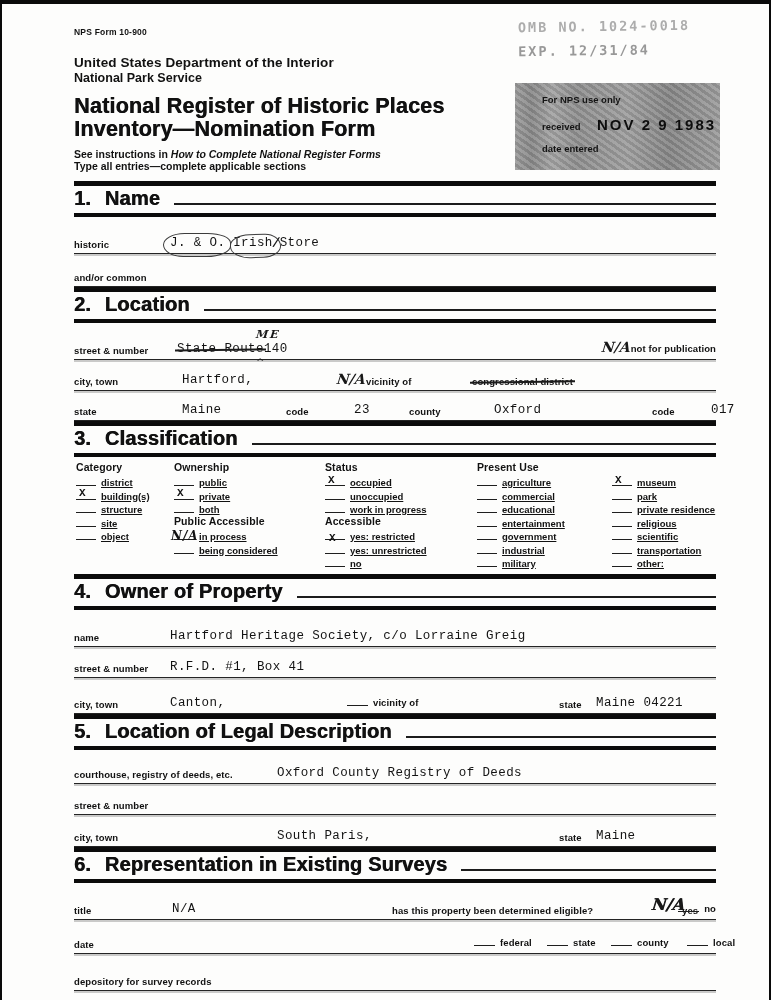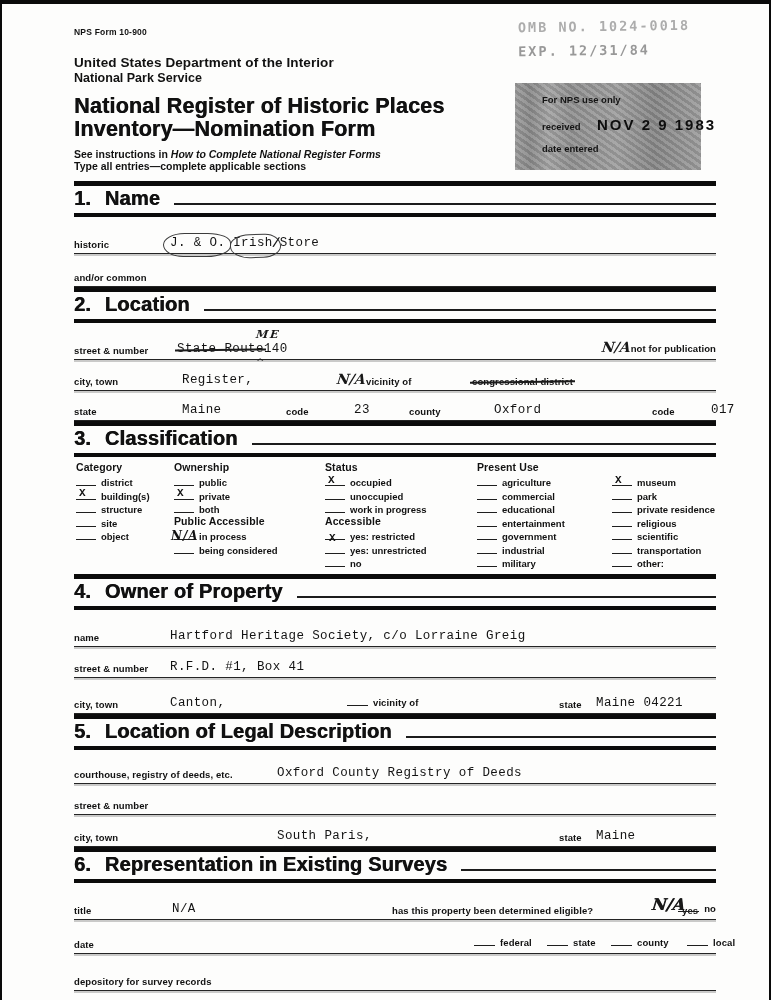--- a/index.html
+++ b/index.html
@@ -22,21 +22,21 @@
 
   .omb {
     position:absolute; left:516px; top:10px; transform:rotate(-.8deg);
     font-family:"DejaVu Sans Mono",monospace; font-weight:bold; font-size:13.5px;
     color:#8e8e8e; letter-spacing:2px; line-height:24px; white-space:nowrap;
   }
   .omb .l1 { opacity:.72; }
   .omb .l2 { opacity:.9; display:block; }
 
   .npsbox {
-    position:absolute; left:513px; top:79px; width:186px; height:87px;
+    position:absolute; left:513px; top:79px; width:205px; height:87px;
     background:
       repeating-linear-gradient(35deg, rgba(255,255,255,.10) 0 3px, rgba(0,0,0,.08) 3px 6px),
       linear-gradient(90deg,#9b9b9b 0%,#888 8%,#a3a3a3 18%,#8f8f8f 30%,#9e9e9e 55%,#868686 75%,#9c9c9c 100%);
     box-sizing:border-box; padding:11px 0 0 27px; color:#141414;
   }
   .npsbox .bl { font-size:9.5px; font-weight:bold; }
   .npsbox .row2 { margin-top:11px; white-space:nowrap; }
   .stamp-date { font-size:15px; font-weight:bold; letter-spacing:2px; margin-left:12px; color:#0d0d0d; }
   .npsbox .row3 { margin-top:9px; }
 
@@ -72,21 +72,21 @@
   .hwslash { font-family:"DejaVu Serif",serif; font-style:italic; font-weight:bold; display:inline-block; transform:rotate(6deg); margin:0 1px; }
 
   .ins { position:relative; display:inline-block; }
   .ins .above { position:absolute; top:-14px; left:-8px; font-size:11px; letter-spacing:2px; }
   .ins .caret { position:absolute; bottom:-11px; left:-8px; font-family:"DejaVu Serif",serif; font-size:10px; }
 
   
   .cgrid { position:relative; height:113px; margin-top:4px; }
   .ccol  { position:absolute; top:0; }
   .chead { font-size:10.5px; font-weight:bold; line-height:13.5px; letter-spacing:.1px; }
-  .c-item{ line-height:13.5px; height:13.5px; white-space:nowrap; }
+  .c-item{ line-height:13.5px; height:13.5px; white-space:nowrap;text-decoration:underline; }
   .blank { display:inline-block; position:relative; width:20px; height:9px; border-bottom:1.4px solid #1e1e1e; margin-right:5px; }
   .mark  { position:absolute; left:3px; bottom:-2px; font-family:"Liberation Mono",monospace; font-size:11px; font-weight:bold; }
   .mark.strike { bottom:-6px; left:4px; }
   .mark.hwm { font-family:"DejaVu Serif",serif; font-style:italic; font-weight:bold; font-size:12px; left:-3px; bottom:-4px; letter-spacing:1px; }
   .c-lbl { font-size:9.5px; font-weight:bold; }
 </style>
 </head>
 <body>
 
 <div class="page">
@@ -143,21 +143,21 @@
       <span class="lbl" style="left:0">street &amp; number</span>
       <span class="val" style="left:103px">
         <span class="struck">State Route</span><span class="ins"><span class="hw above">ME</span><span class="caret">^</span><span>140</span></span>
       </span>
       <span style="right:0">
         <span class="hw">N/A</span><span class="lbl">not for publication</span>
       </span>
     </div>
     <div class="row h30">
       <span class="lbl" style="left:0">city, town</span>
-      <span class="val" style="left:108px">Register,</span>
+      <span class="val" style="left:108px">Hartford,</span>
       <span class="hw" style="left:263px">N/A</span>
       <span class="lbl" style="left:292px">vicinity of</span>
       <span class="lbl struck" style="left:398px">congressional district</span>
     </div>
     <div class="row h29">
       <span class="lbl" style="left:0">state</span>
       <span class="val" style="left:108px">Maine</span>
       <span class="lbl" style="left:212px">code</span>
       <span class="val" style="left:280px">23</span>
       <span class="lbl" style="left:335px">county</span>

